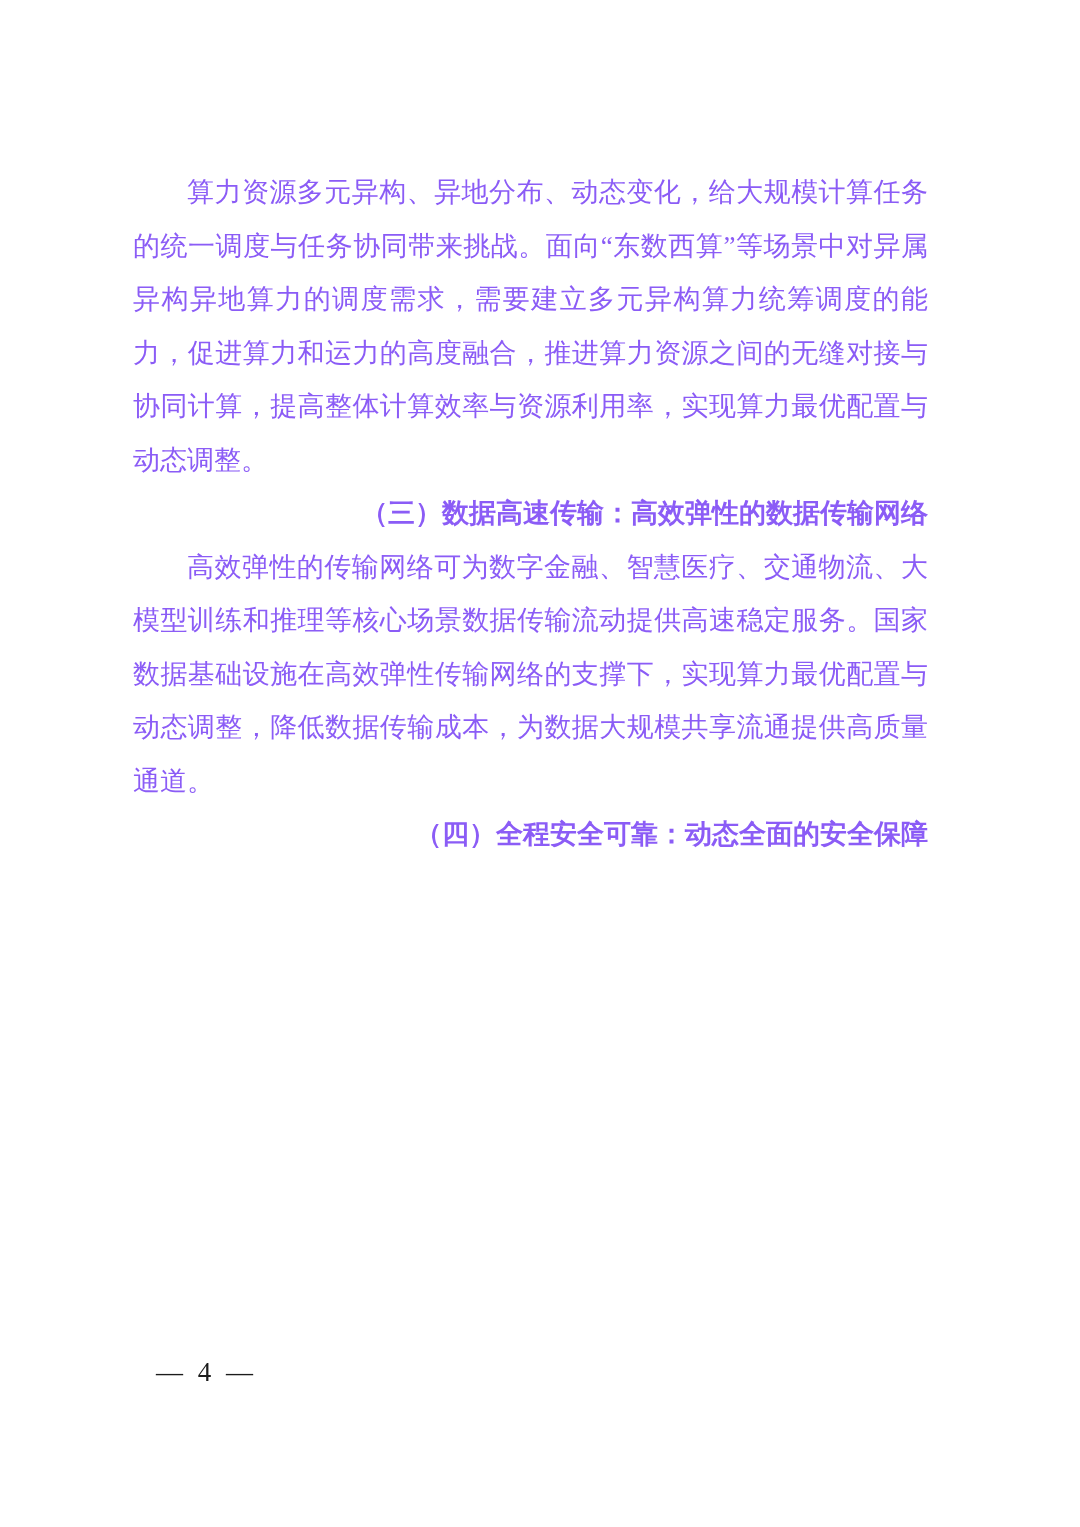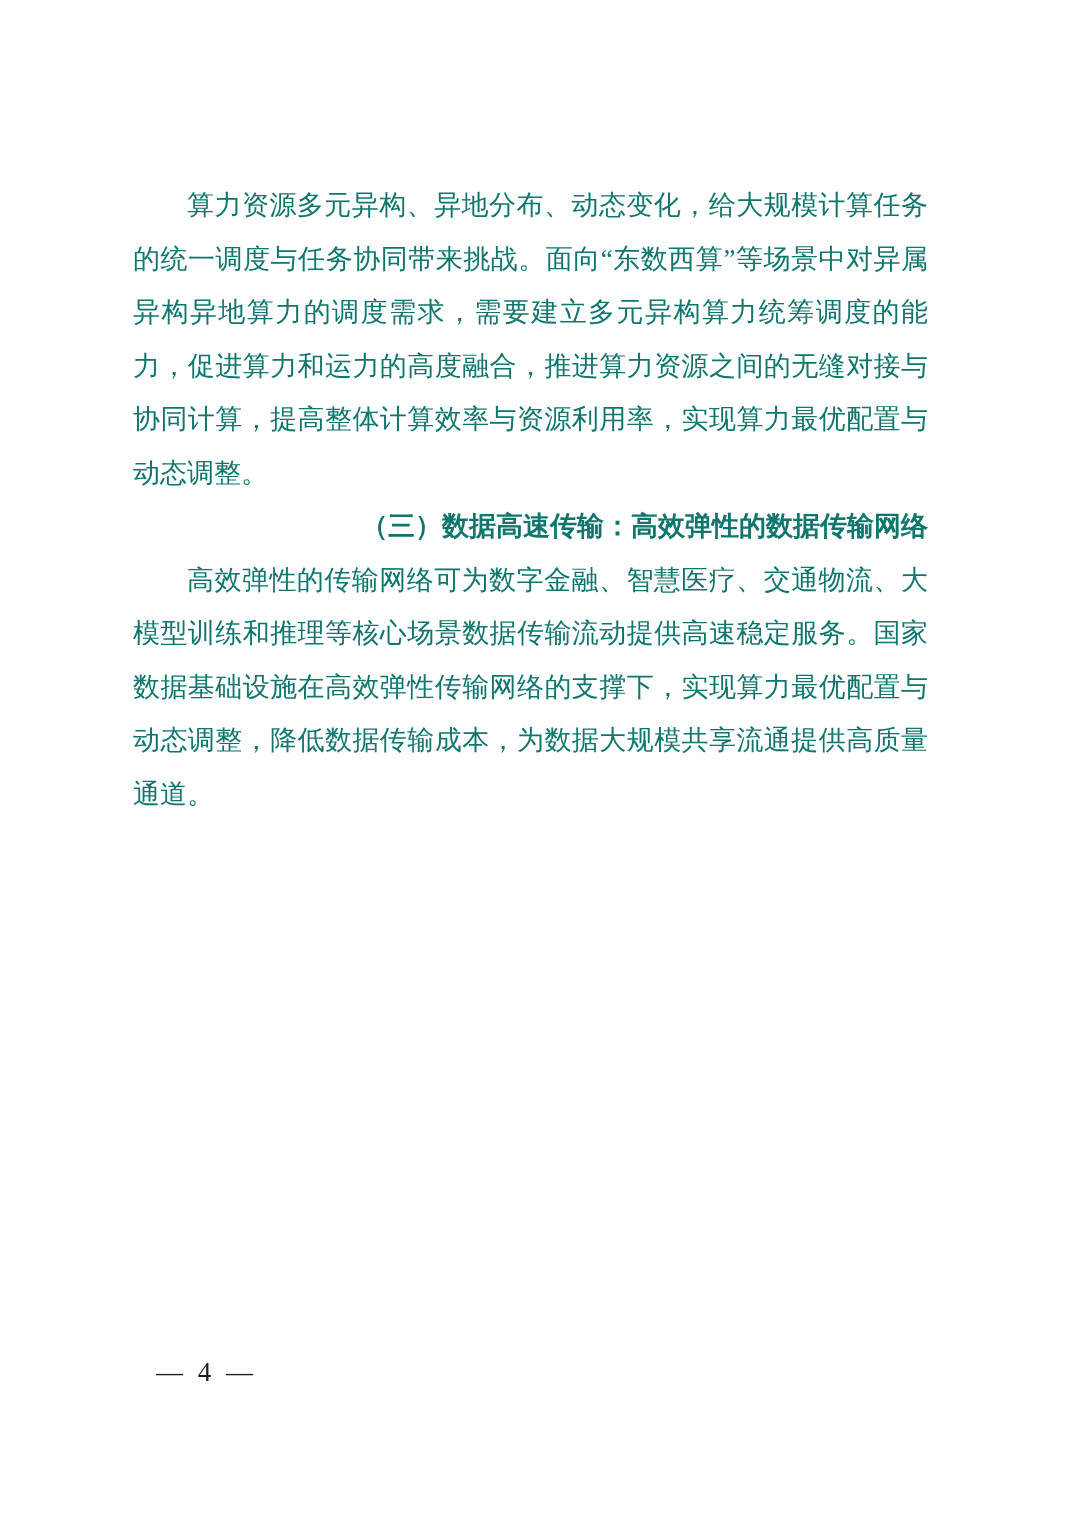--- a/index.html
+++ b/index.html
@@ -11,23 +11,23 @@
     position: relative;
     width: 1080px;
     height: 1527px;
     background: #ffffff;
     overflow: hidden;
     font-family: "Liberation Serif", "DejaVu Serif", serif;
   }
   .content {
     position: absolute;
     left: 133px;
-    top: 179px;
+    top: 166px;
     width: 795px;
-    color: #0f766e;
+    color: #8b5cf6;
   }
   .content p {
     margin: 0;
     padding: 0;
     font-size: 27px;
     line-height: 53.5px;
     text-indent: 2em;
     text-align: justify;
     text-justify: inter-character;
     line-break: strict;
@@ -50,15 +50,16 @@
   }
 </style>
 </head>
 <body>
 
 <div class="page">
   <div class="content">
       <p class="body">算力资源多元异构、异地分布、动态变化，给大规模计算任务的统一调度与任务协同带来挑战。面向“东数西算”等场景中对异属异构异地算力的调度需求，需要建立多元异构算力统筹调度的能力，促进算力和运力的高度融合，推进算力资源之间的无缝对接与协同计算，提高整体计算效率与资源利用率，实现算力最优配置与动态调整。</p>
       <p class="heading">（三）数据高速传输：高效弹性的数据传输网络</p>
       <p class="body">高效弹性的传输网络可为数字金融、智慧医疗、交通物流、大模型训练和推理等核心场景数据传输流动提供高速稳定服务。国家数据基础设施在高效弹性传输网络的支撑下，实现算力最优配置与动态调整，降低数据传输成本，为数据大规模共享流通提供高质量通道。</p>
+      <p class="heading">（四）全程安全可靠：动态全面的安全保障</p>
     </div>
   <div class="footer">— 4 —</div>
 </div>
 
 </body></html>

